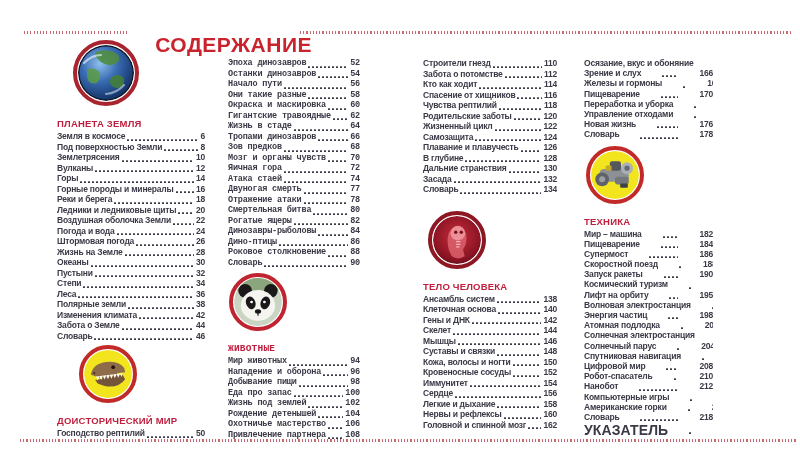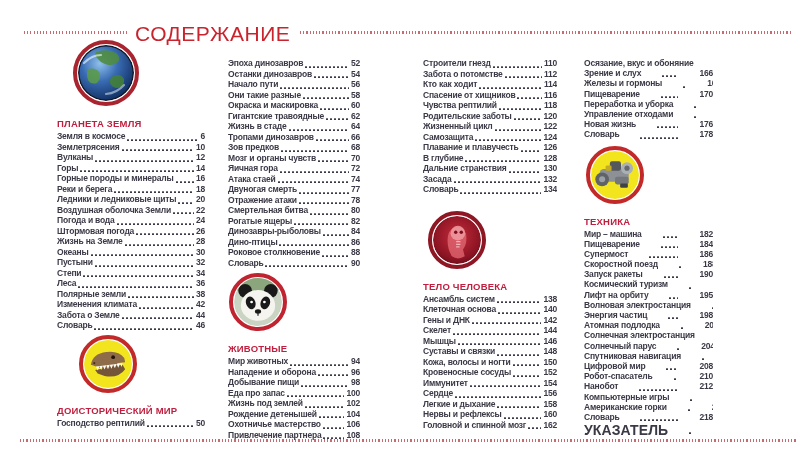--- a/index.html
+++ b/index.html
@@ -4,36 +4,36 @@
 <style>
   html,body{margin:0;padding:0;}
   body{
     width:800px;height:466px;position:relative;overflow:hidden;
     background:#ffffff;
     font-family:"Liberation Sans","DejaVu Sans",sans-serif;
     font-weight:700;
   }
   
   .page-title{
-    position:absolute;left:131px;top:19px;width:166px;margin:4px;
-    text-align:left;font-size:21px;line-height:22px;font-weight:400;
+    position:absolute;left:131px;top:19px;width:166px;margin:15px;
+    text-align:right;font-size:21px;line-height:22px;font-weight:700;
     color:#c9242e;letter-spacing:.5px;
   }
   
   .rule{
     position:absolute;height:3px;
     background-image:repeating-linear-gradient(90deg,#c96a72 0 1.1px,rgba(0,0,0,0) 1.1px 3.2px);
   }
   #rule-top-left{left:24px;top:31px;width:104px;}
   #rule-top-right{left:300px;top:31px;width:493px;}
   #rule-bottom{left:20px;top:439px;width:777px;}
   
   .toc-col{position:absolute;top:56px;}
   #col-0{left:57px;width:148px;top:40px;}
-  #col-1{left:228px;width:132px;}
+  #col-1{left:228px;width:132px;font-family:Liberation Mono, monospace;}
   #col-2{left:423px;width:134px;}
   #col-3{left:584px;width:129px;}
   
   .icon-wrap{
     box-sizing:border-box;width:58px;height:58px;border-radius:50%;
     border:4px solid #bb2733;background:#fff;padding:1px;
   }
   .icon-wrap svg{width:100%;height:100%;display:block;border-radius:50%;}
   .wrap-earth-globe{width:66px;height:66px;margin:0 0 5px 16px;border-color:#a8242f;}
   .wrap-trex-head{margin:4px 0 3px 22px;border-color:#c22a2a;}
@@ -88,20 +88,25 @@
       </svg>
     </div>
     <h2 class="sec-h">ПЛАНЕТА ЗЕМЛЯ</h2>
     <div class="entries">
       <div class="entry">
         <span class="lbl">Земля в космосе</span>
         <span class="dots"></span>
         <span class="pg">6</span>
       </div>
       <div class="entry">
+        <span class="lbl">Под поверхностью Земли</span>
+        <span class="dots"></span>
+        <span class="pg">8</span>
+      </div>
+      <div class="entry">
         <span class="lbl">Землетрясения</span>
         <span class="dots"></span>
         <span class="pg">10</span>
       </div>
       <div class="entry">
         <span class="lbl">Вулканы</span>
         <span class="dots"></span>
         <span class="pg">12</span>
       </div>
       <div class="entry">

